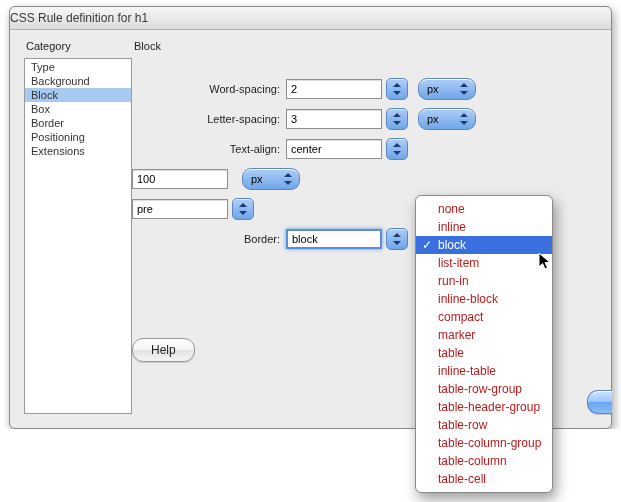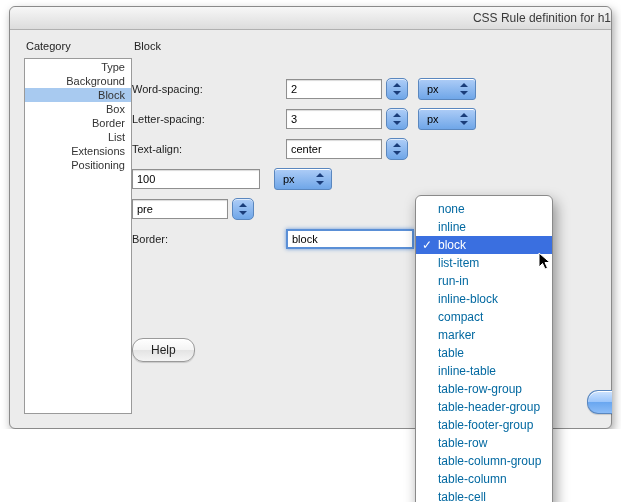--- a/index.html
+++ b/index.html
@@ -16,21 +16,21 @@
     margin: 6px auto 0 auto;
     background: #ececec;
     border: 1px solid #8a8a8a;
     border-radius: 6px;
     box-shadow: 2px 4px 10px rgba(0,0,0,0.35);
     position: relative;
   }
   .titlebar {
     height: 22px;
     line-height: 22px;
-    text-align: right;
+    text-align: left;
     font-size: 12px;
     color: #3a3a3a;
     background: linear-gradient(to bottom, #f7f7f7, #dcdcdc);
     border-bottom: 1px solid #b0b0b0;
     border-radius: 6px 6px 0 0;
   }
   .content {
     padding: 10px 14px 14px 14px;
     position: relative;
   }
@@ -50,56 +50,55 @@
     color: #222;
     margin-bottom: 6px;
     padding-left: 2px;
   }
   .category-list {
     background: #fff;
     border: 1px solid #9a9a9a;
     height: 352px;
     overflow: hidden;
     padding: 1px 0;
-    text-align: right;
   }
   .cat-item {
     padding: 1px 6px;
     color: #333;
     cursor: default;
   }
   .cat-item.selected {
     background: #a8caf0;
   }
   .form-area {
     margin-top: 26px;
   }
   .form-row {
     display: flex;
     align-items: center;
     margin-bottom: 8px;
     height: 22px;
   }
   .form-label {
     width: 148px;
-    text-align: left;
+    text-align: right;
     padding-right: 6px;
     color: #222;
   }
   .text-input {
     height: 20px;
     border: 1px solid #8f8f8f;
     background: #fff;
     font-size: 11px;
     padding: 0 4px;
     box-sizing: border-box;
     box-shadow: inset 0 1px 1px rgba(0,0,0,0.15);
   }
   .text-input.w96 { width: 96px; }
-  .text-input.w106 { width: 128px; }
+  .text-input.w106 { width: 96px; }
   .text-input.focused {
     outline: none;
     border: 2px solid #5a8fd6;
     box-shadow: 0 0 4px rgba(90,143,214,0.9);
   }
   .stepper, .select-btn {
     display: inline-flex;
     align-items: center;
     justify-content: center;
     height: 20px;
@@ -110,21 +109,21 @@
     border: 1px solid #5a87bf;
     box-shadow: inset 0 1px 0 rgba(255,255,255,0.6);
     cursor: default;
   }
   .stepper svg, .select-btn svg { display: block; }
   .unit-select {
     display: inline-flex;
     align-items: center;
     height: 20px;
     margin-left: 10px;
-    border-radius: 3px;
+    border-radius: 9px;
     background: linear-gradient(to bottom, #f9f9f9, #e2e2e2);
     border: 1px solid #9a9a9a;
     padding: 0 4px 0 8px;
     min-width: 44px;
     box-shadow: inset 0 1px 0 #fff;
     justify-content: center;
   }
   .unit-select.blue {
     background: linear-gradient(to bottom, #aecdf7, #6fa6e8);
     border-color: #5a87bf;
@@ -173,21 +172,21 @@
     background: #fff;
     border: 1px solid #8a8a8a;
     border-radius: 6px;
     box-shadow: 3px 6px 14px rgba(0,0,0,0.4);
     padding: 4px 0;
     z-index: 50;
   }
   .dropdown-item {
     padding: 1px 10px 1px 22px;
     font-size: 12px;
-    color: #0369a1;
+    color: #b91c1c;
     position: relative;
     line-height: 16px;
     cursor: default;
   }
   .dropdown-item.selected {
     background: #3a6fe0;
     color: #fff;
   }
   .dropdown-item .check {
     position: absolute;
@@ -226,23 +225,22 @@
     <div class="columns">
 
       <div class="col-left">
         <div class="section-title">Category</div>
         <div class="category-list" id="category-list">
             <div class="cat-item">Type</div>
             <div class="cat-item">Background</div>
             <div class="cat-item selected">Block</div>
             <div class="cat-item">Box</div>
             <div class="cat-item">Border</div>
-            <div class="cat-item">List</div>
+            <div class="cat-item">Positioning</div>
             <div class="cat-item">Extensions</div>
-            <div class="cat-item">Positioning</div>
           </div>
       </div>
 
       <div class="col-right">
         <div class="section-title">Block</div>
 
         <div class="form-area">
 
           <div class="form-row">
             <div class="form-label">Word-spacing:</div>
@@ -347,21 +345,20 @@
     <div class="dropdown-item selected"><span class="check">✓</span>block</div>
     <div class="dropdown-item">list-item</div>
     <div class="dropdown-item">run-in</div>
     <div class="dropdown-item">inline-block</div>
     <div class="dropdown-item">compact</div>
     <div class="dropdown-item">marker</div>
     <div class="dropdown-item">table</div>
     <div class="dropdown-item">inline-table</div>
     <div class="dropdown-item">table-row-group</div>
     <div class="dropdown-item">table-header-group</div>
-    <div class="dropdown-item">table-footer-group</div>
     <div class="dropdown-item">table-row</div>
     <div class="dropdown-item">table-column-group</div>
     <div class="dropdown-item">table-column</div>
     <div class="dropdown-item">table-cell</div>
   </div>
 
 <div class="cursor">
   <svg width="16" height="20">
     <path d="M1 1 L1 15 L4.5 11.5 L7 17 L9.5 16 L7 10.5 L12 10.5 Z" fill="#000" stroke="#fff" stroke-width="1"></path>
   </svg>

